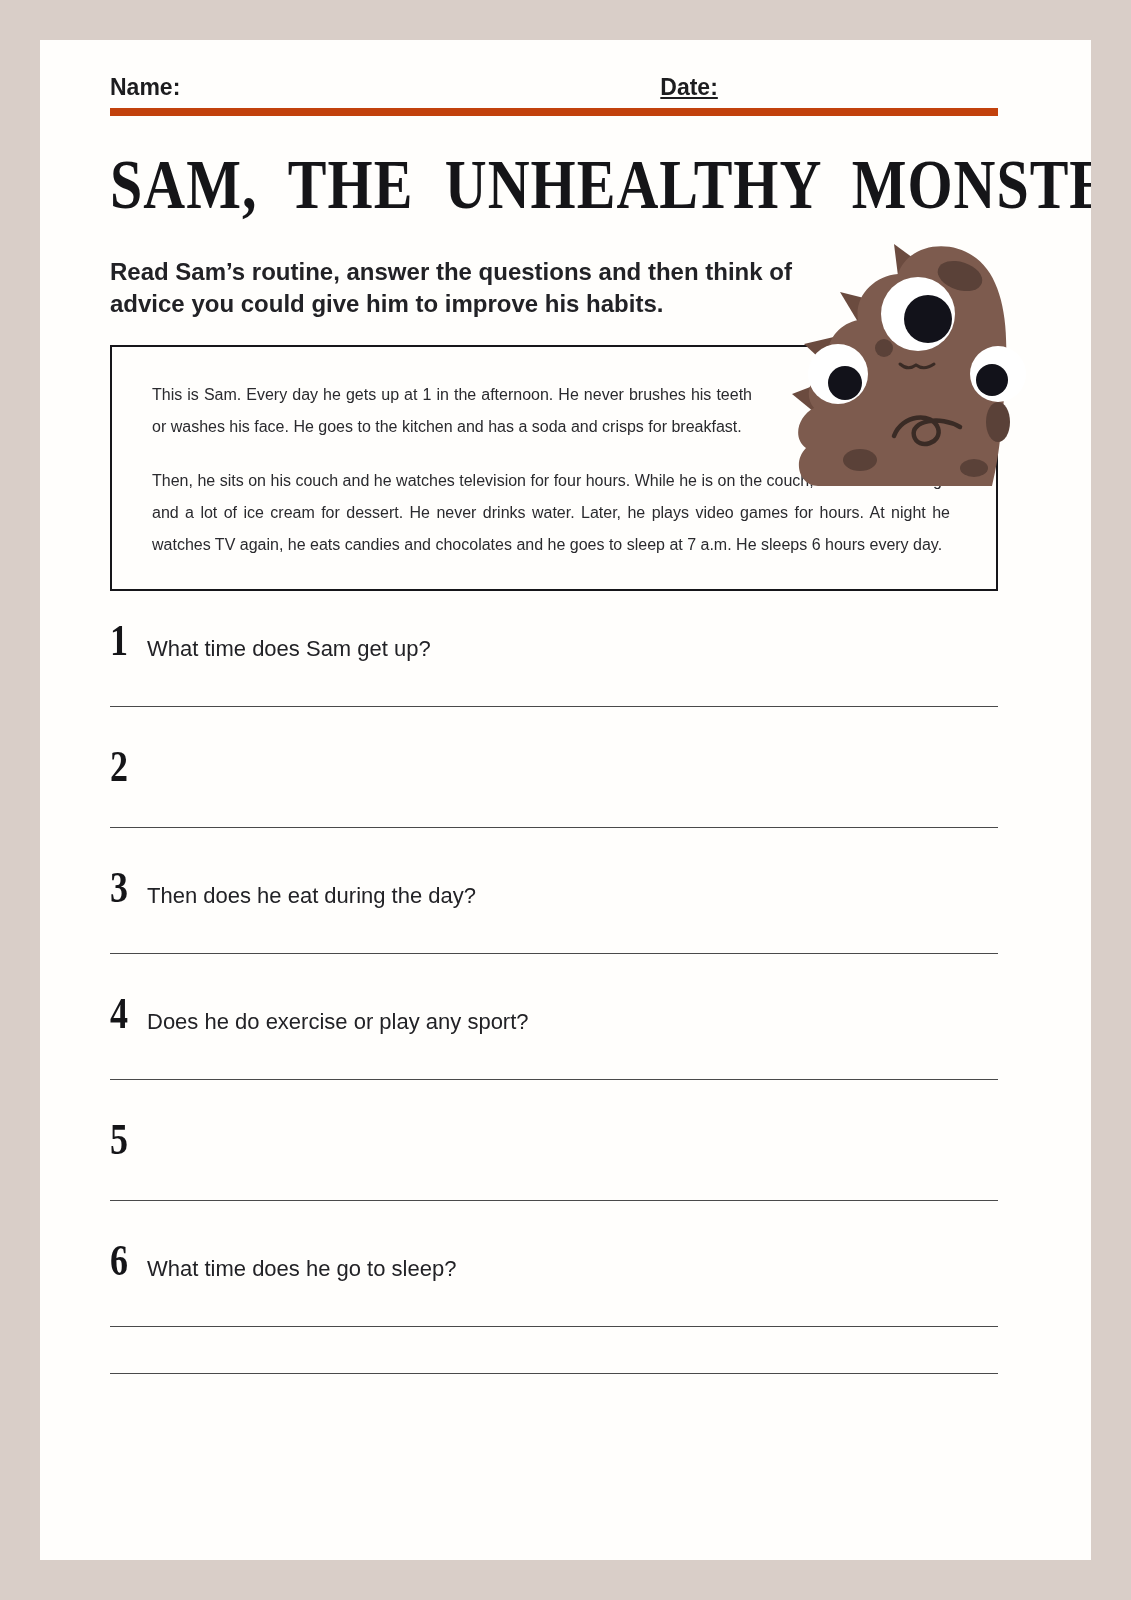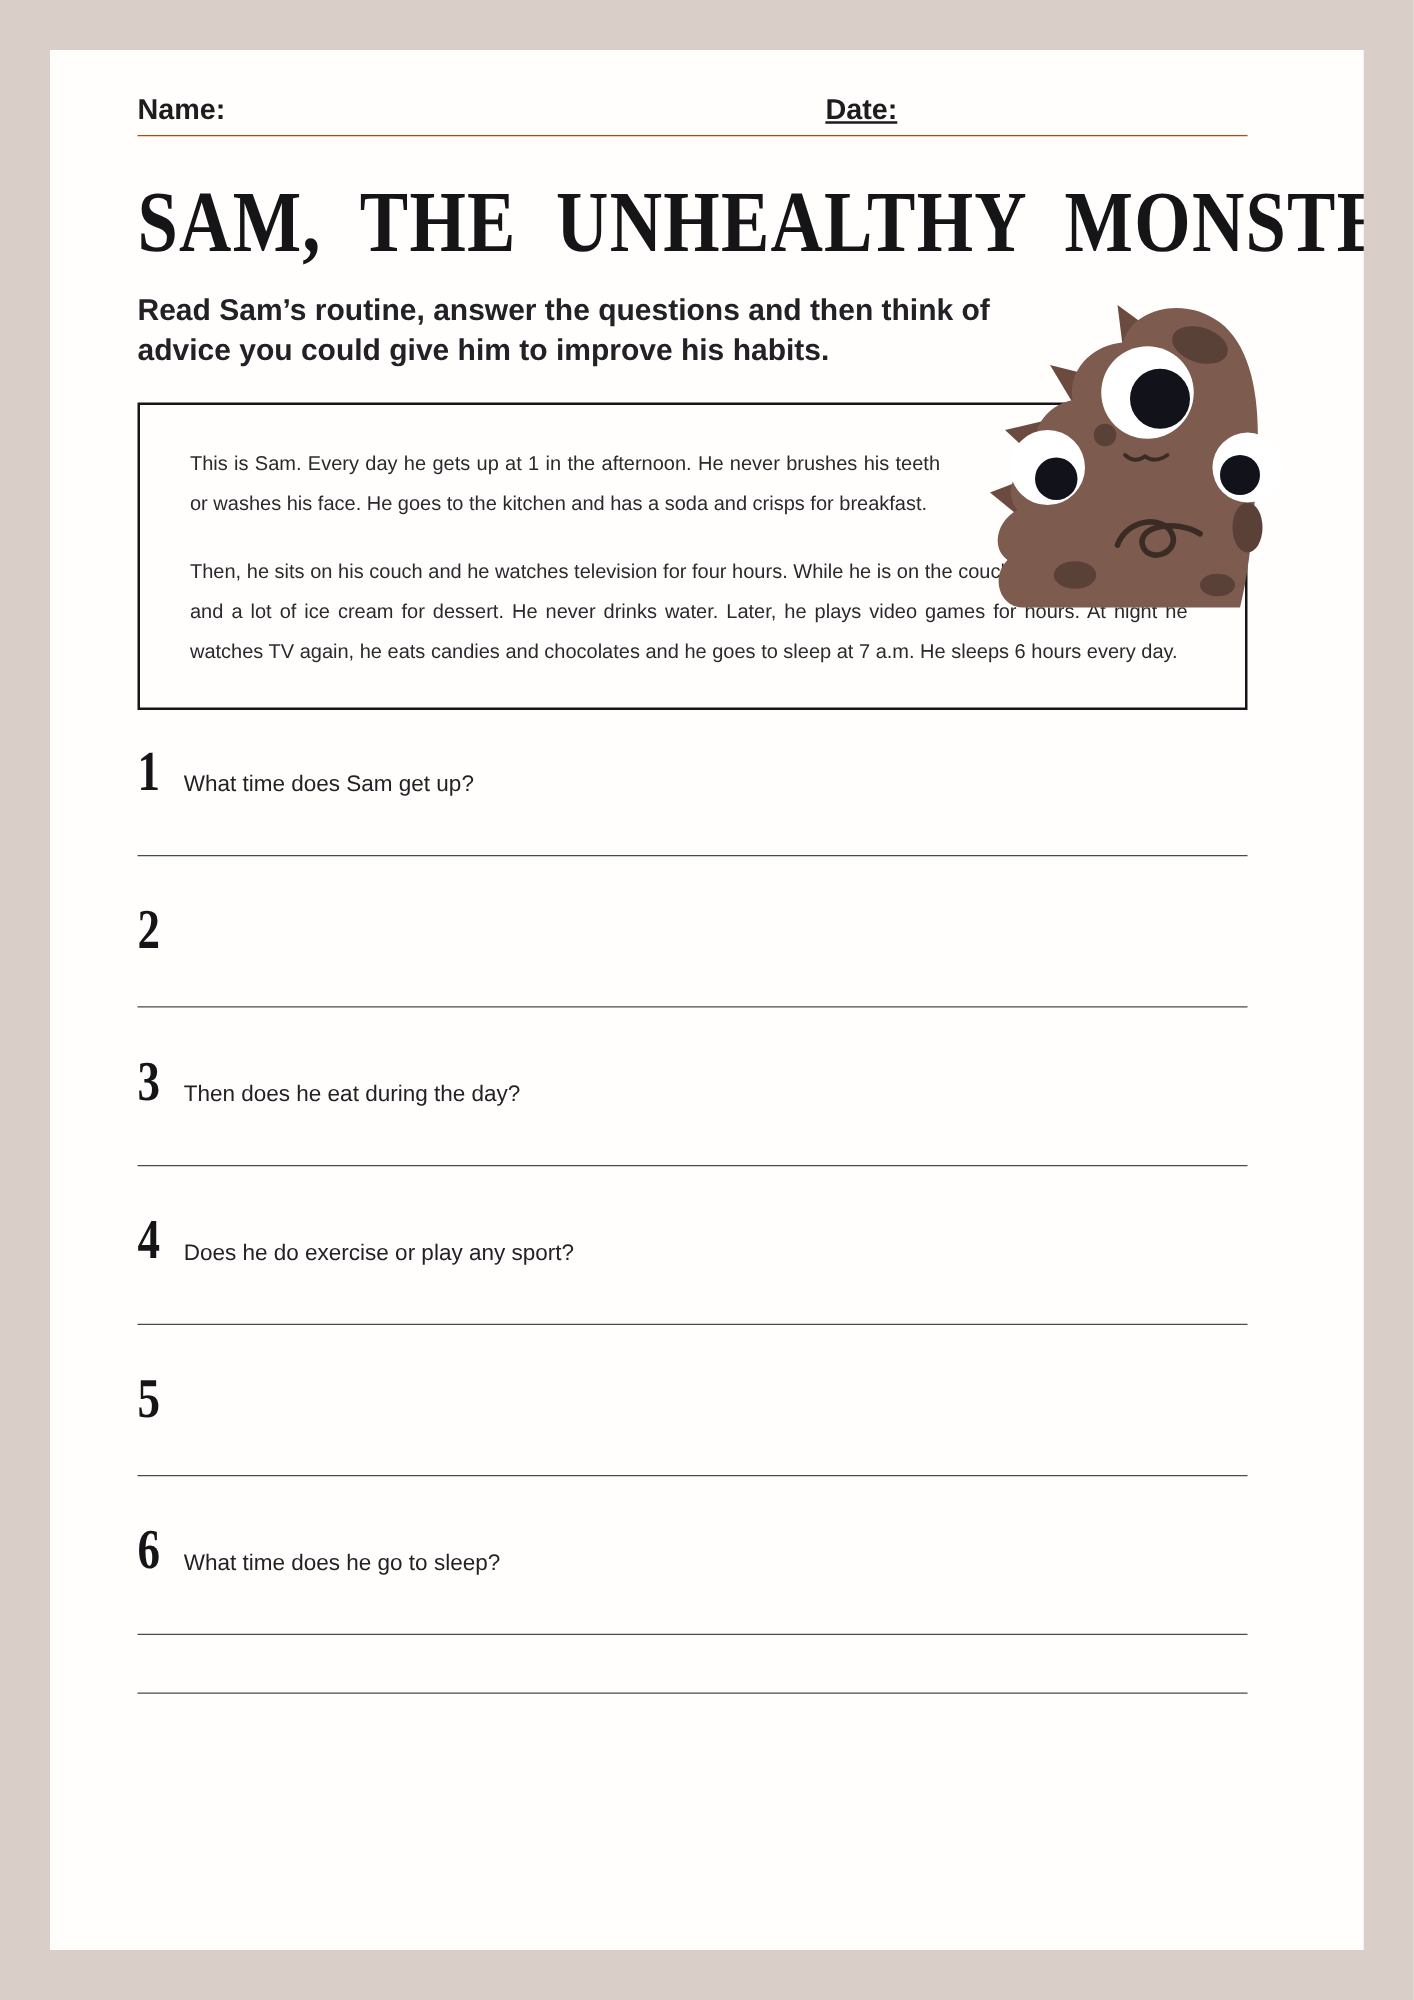--- a/index.html
+++ b/index.html
@@ -10,36 +10,36 @@
     color:#1d1d1f;
   }
   .sheet{
     position:absolute;left:40px;top:40px;width:1051px;height:1520px;
     background:#fffefc;box-sizing:border-box;
     padding:34px 93px 0 70px;overflow:hidden;
   }
   
   .header-row{
     display:flex;align-items:flex-end;
-    border-bottom:1px solid #c2410c;padding-bottom:8px;
+    border-bottom:8px solid #c2410c;padding-bottom:8px;
     font-size:23px;font-weight:bold;line-height:26px;
   }
   .date-label{margin-left:480px;text-decoration:underline;}
   
   .title{
     margin:34px 0 0;
     font-family:"Liberation Serif",serif;
     font-size:58px;font-weight:700;line-height:58px;
     letter-spacing:1px;word-spacing:16px;white-space:nowrap;
     transform:scaleY(1.2);transform-origin:left top;
     color:#151518;
   }
   
   .instructions{
-    margin:32px 0 0;font-size:24px;font-weight:bold;
+    margin:48px 0 0;font-size:24px;font-weight:bold;
     line-height:1.35;max-width:690px;color:#222226;
   }
   
   .passage-box{
     margin-top:24px;border:2.5px solid #16161a;
     padding:32px 46px 28px 40px;background:#fffefc;
   }
   .passage-p{font-size:16px;line-height:32px;text-align:justify;color:#2a2a2e;}
   .p1{max-width:600px;margin:0 0 22px;}
   .p2{margin:0;}
@@ -51,21 +51,21 @@
   
   .questions{margin-top:36px;}
   .question{margin-bottom:46px;}
   .q-row{display:flex;align-items:baseline;gap:17px;}
   .q-num{
     font-family:"Liberation Serif",serif;font-size:36px;font-weight:600;
     line-height:34px;min-width:20px;
     transform:scaleY(1.25);transform-origin:center bottom;
     color:#151518;
   }
-  .q-text{font-size:18px;line-height:34px;color:#222226;}
+  .q-text{font-size:22px;line-height:34px;color:#222226;}
   .answer-line{height:0;border-bottom:1.5px solid #4a4a4a;margin-top:40px;}
   .final-line{border-bottom:1.5px solid #4a4a4a;margin-top:34px;height:0;}
 </style>
 </head>
 <body>
 
 <div class="sheet">
 
   <div class="header-row">
     <span>Name:</span>

